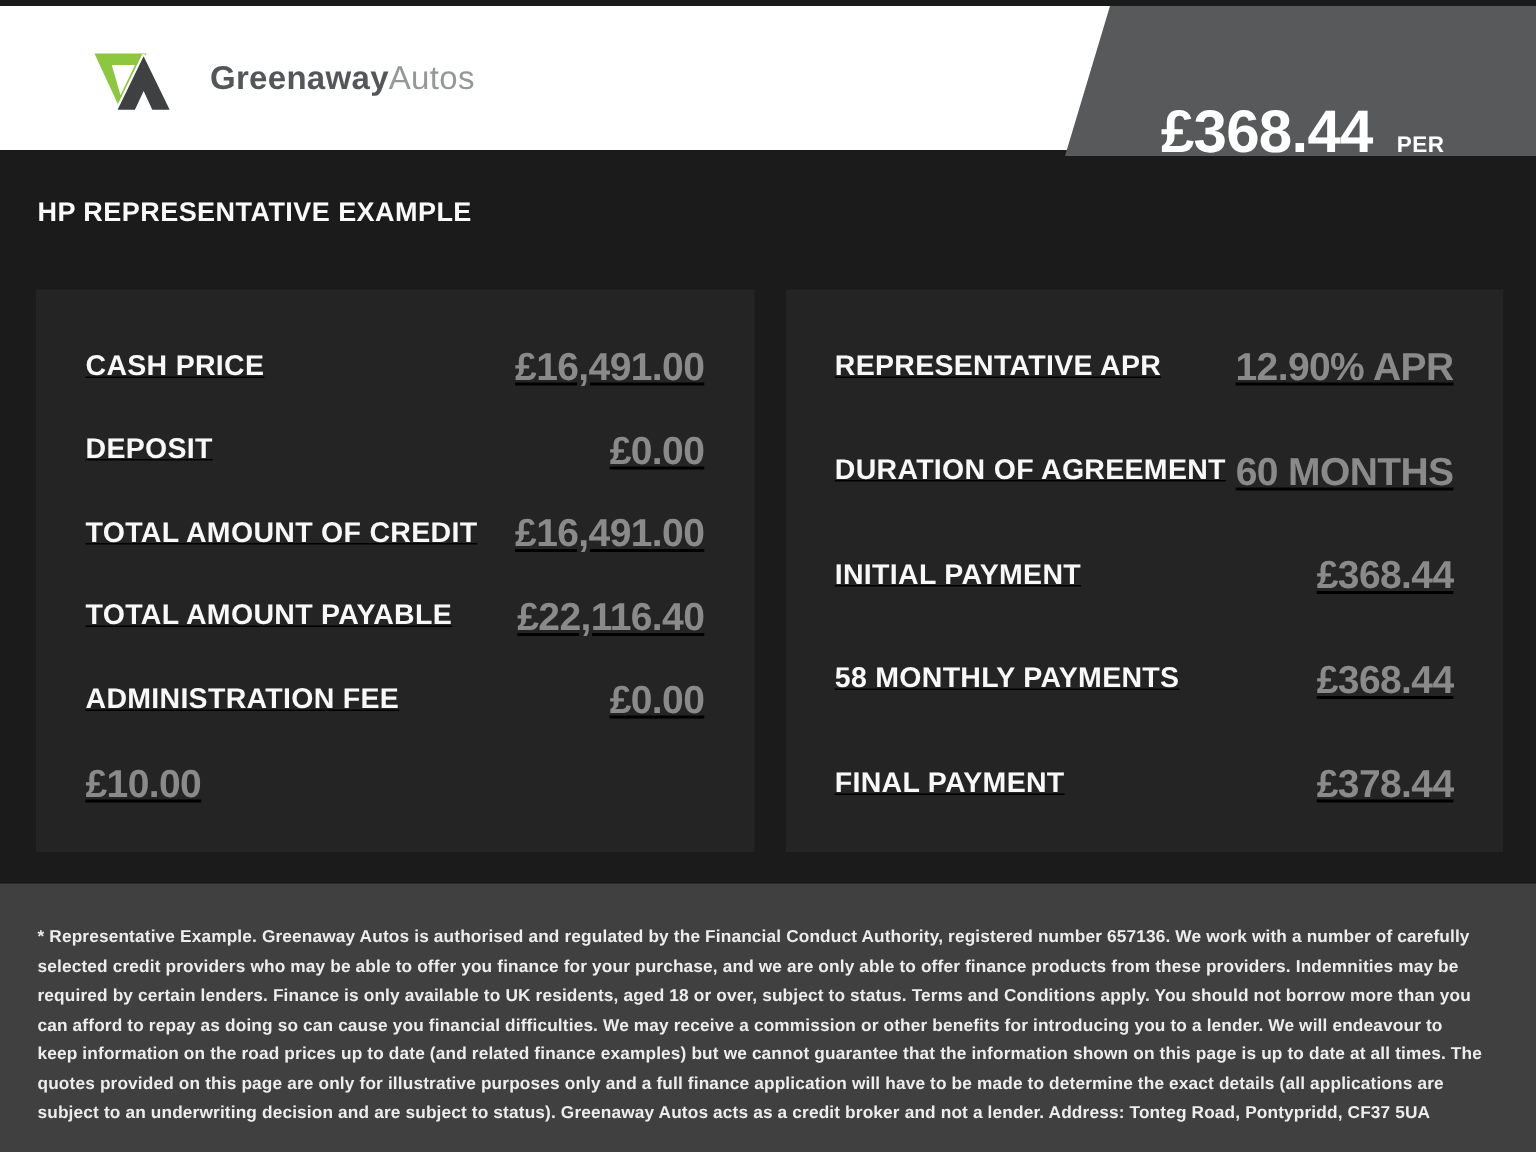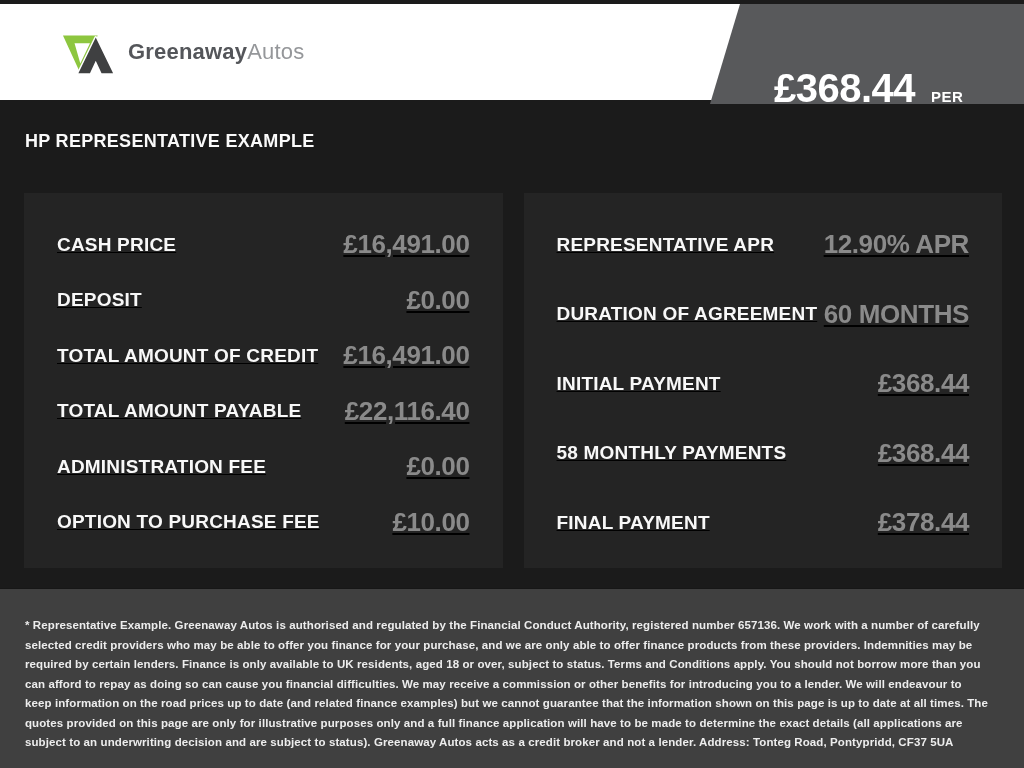--- a/index.html
+++ b/index.html
@@ -13,21 +13,21 @@
   .page { position:absolute; inset:0; background:#1b1b1b; }
 
   
   .header {
     position:absolute; top:0; left:0; right:0; height:100px;
     background:#ffffff;
     border-top:4px solid #1b1b1b;
   }
   .logo {
     position:absolute; left:62px; top:24px;
-    display:flex; align-items:center; gap:12px;
+    display:flex; align-items:center; gap:24px;
     cursor:pointer; text-decoration:none;
   }
   .logo-text { font-size:22px; letter-spacing:0.2px; }
   .logo-text .bold { font-weight:700; color:#54565a; }
   .logo-text .light { font-weight:400; color:#95979a; }
 
   .price-banner {
     position:absolute; top:0; right:0; width:314px; height:100px;
     background:#58595b;
     clip-path:polygon(30px 0, 100% 0, 100% 100%, 0 100%);
@@ -116,21 +116,20 @@
       </div>
       <div class="frow">
         <span class="lbl">TOTAL AMOUNT PAYABLE</span>
         <span class="val">£22,116.40</span>
       </div>
       <div class="frow">
         <span class="lbl">ADMINISTRATION FEE</span>
         <span class="val">£0.00</span>
       </div>
       <div class="frow">
-        <span class="lbl">OPTION TO PURCHASE FEE</span>
         <span class="val">£10.00</span>
       </div>
     </div>
 
     <div class="panel">
       <div class="frow">
         <span class="lbl">REPRESENTATIVE APR</span>
         <span class="val">12.90% APR</span>
       </div>
       <div class="frow">

